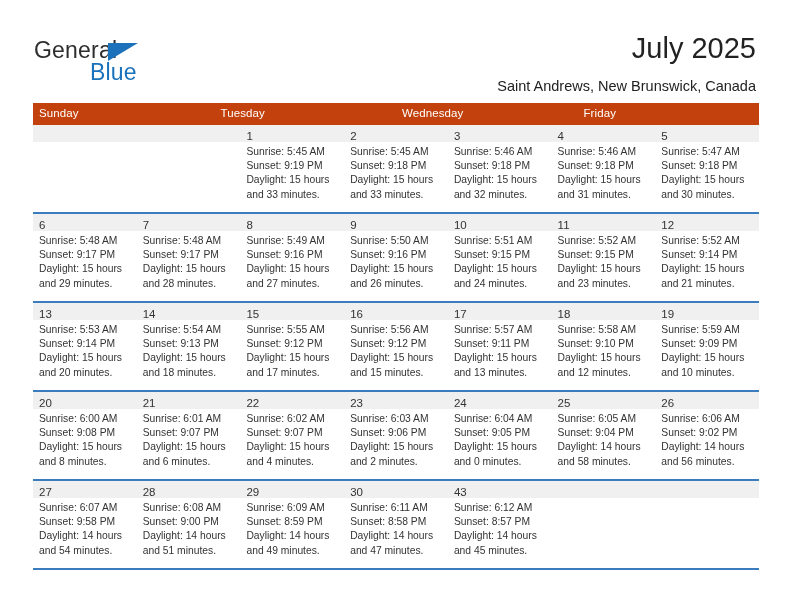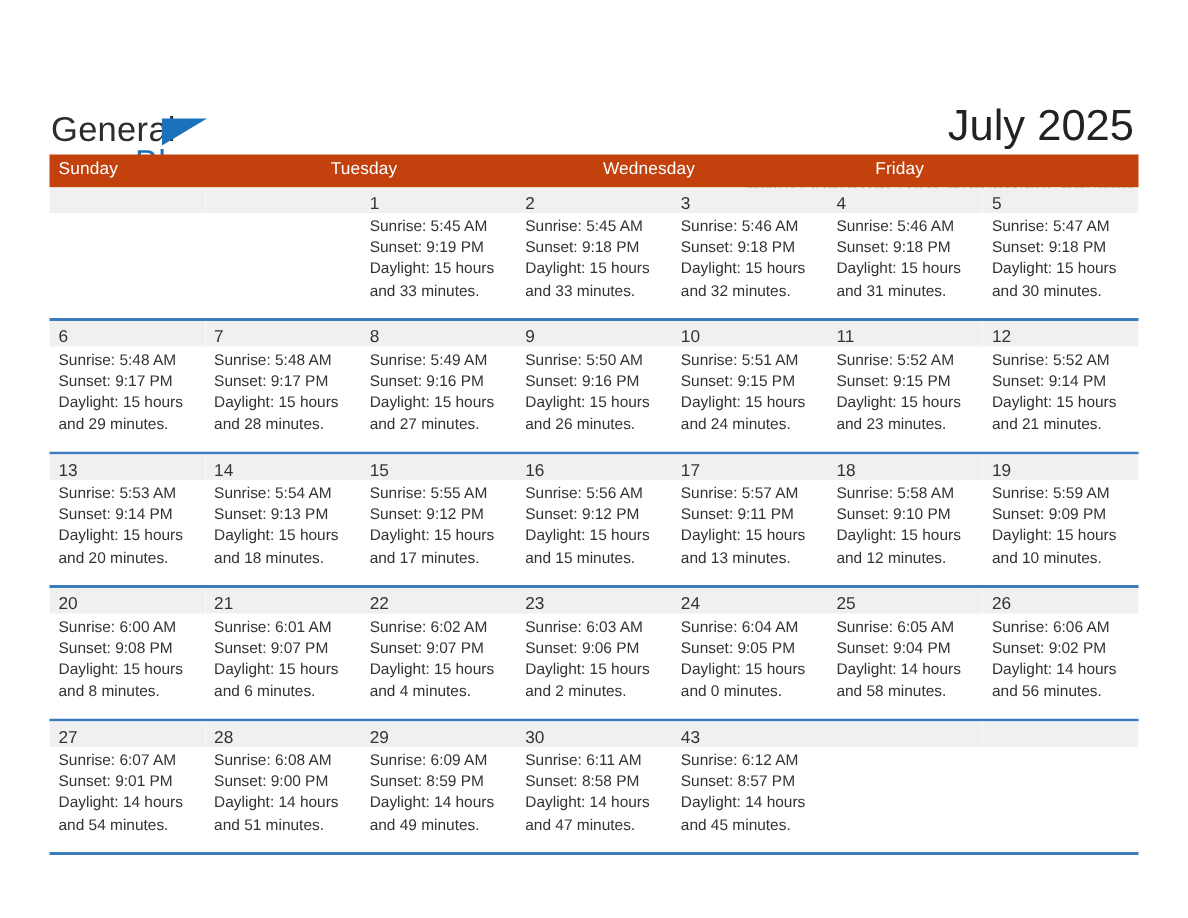--- a/index.html
+++ b/index.html
@@ -21,21 +21,20 @@
     box-sizing: border-box;
   }
 
   
   .header {
     position: absolute;
     left: 0;
     top: 0;
     width: 792px;
     height: 102px;
-    margin-top: 36px;
   }
   .logo {
     position: absolute;
     left: 34px;
     top: 37px;
     width: 180px;
     height: 46px;
   }
   .logo-general {
     position: absolute;
@@ -414,21 +413,21 @@
               <div>Daylight: 14 hours</div>
               <div>and 56 minutes.</div>
             </div>
           </div>
         </div>
         <div class="week-row">
           <div class="day-cell">
             <div class="daynum-band"><span class="daynum">27</span></div>
             <div class="day-body">
               <div>Sunrise: 6:07 AM</div>
-              <div>Sunset: 9:01 PM</div>
+              <div>Sunset: 9:58 PM</div>
               <div>Daylight: 14 hours</div>
               <div>and 54 minutes.</div>
             </div>
           </div>
           <div class="day-cell">
             <div class="daynum-band"><span class="daynum">28</span></div>
             <div class="day-body">
               <div>Sunrise: 6:08 AM</div>
               <div>Sunset: 9:00 PM</div>
               <div>Daylight: 14 hours</div>

